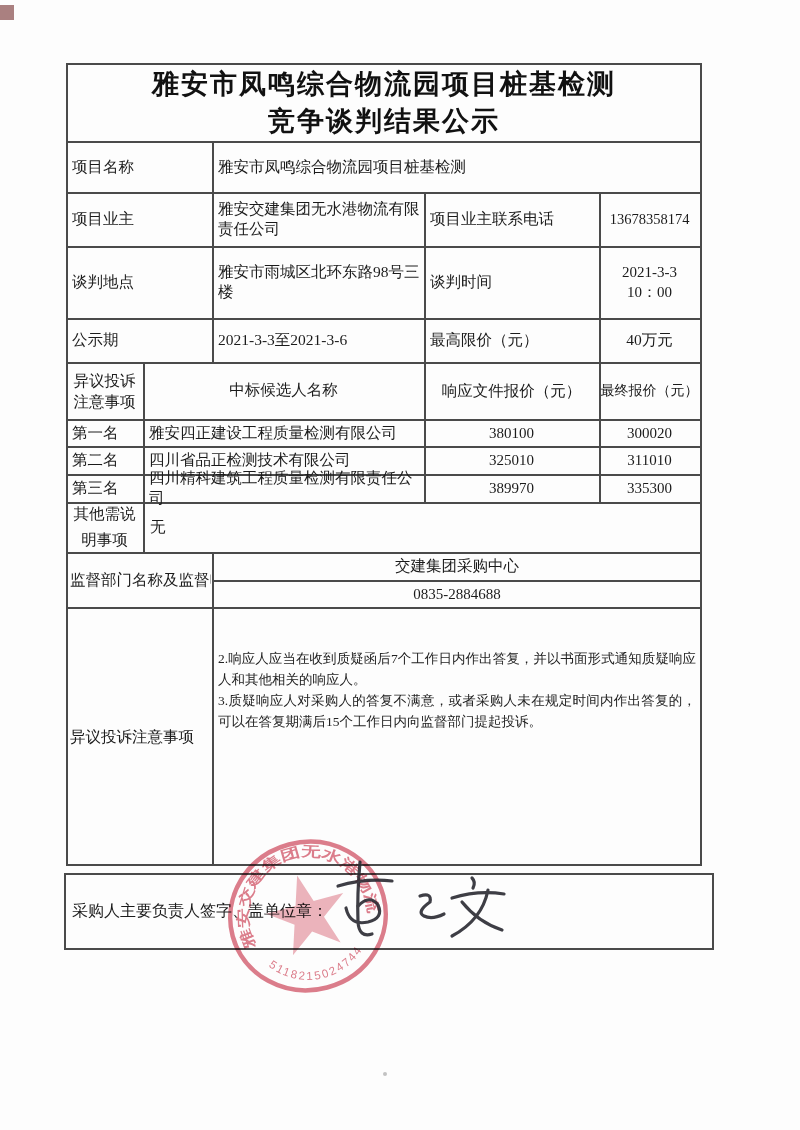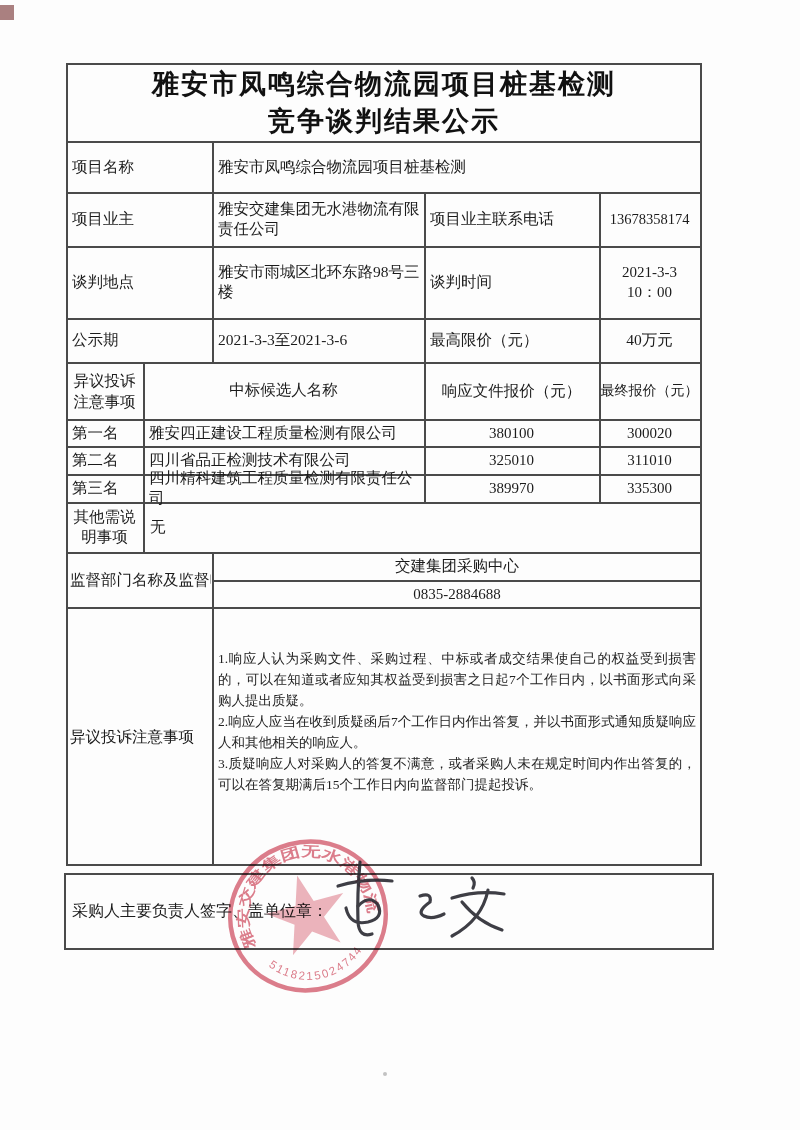--- a/index.html
+++ b/index.html
@@ -110,30 +110,29 @@
   <div class="cell center" style="left:424px;top:446px;width:175px;height:28px;font-size:15px;">325010</div>
   <div class="cell center" style="left:599px;top:446px;width:101px;height:28px;font-size:15px;">311010</div>
 </div>
 <div>
   <div class="cell" style="left:72px;top:474px;width:71px;height:28px;">第三名</div>
   <div class="cell" style="left:149px;top:474px;width:275px;height:28px;">四川精科建筑工程质量检测有限责任公司</div>
   <div class="cell center" style="left:424px;top:474px;width:175px;height:28px;font-size:15px;">389970</div>
   <div class="cell center" style="left:599px;top:474px;width:101px;height:28px;font-size:15px;">335300</div>
 </div>
 
-<div class="cell center" style="left:68px;top:502px;width:73px;height:50px;line-height:20px;">其他需说明事项</div>
+<div class="cell center" style="left:68px;top:502px;width:73px;height:50px;line-height:26px;">其他需说明事项</div>
 <div class="cell" style="left:150px;top:502px;width:540px;height:50px;">无</div>
 
 <div class="cell nowrapclip" style="left:70px;top:552px;width:141px;height:55px;">监督部门名称及监督电</div>
 <div class="cell center" style="left:214px;top:552px;width:486px;height:28px;">交建集团采购中心</div>
 <div class="cell center" style="left:214px;top:580px;width:486px;height:27px;font-size:15px;">0835-2884688</div>
 
 <div class="cell" style="left:70px;top:607px;width:140px;height:259px;">异议投诉注意事项</div>
 <div class="objection-text">
-  <div>1.响应人认为采购文件、采购过程、中标或者成交结果使自己的权益受到损害的，可以在知道或者应知其权益受到损害之日起7个工作日内，以书面形式向采购人提出质疑。</div>
   <div>2.响应人应当在收到质疑函后7个工作日内作出答复，并以书面形式通知质疑响应人和其他相关的响应人。</div>
   <div>3.质疑响应人对采购人的答复不满意，或者采购人未在规定时间内作出答复的，可以在答复期满后15个工作日内向监督部门提起投诉。</div>
 </div>
 
 <div class="sig-box"></div>
 <div class="sig-label">采购人主要负责人签字、盖单位章：</div>
 
 <svg style="left:222px;top:834px;" width="172" height="164" viewBox="0 0 172 160" aria-hidden="true">
   <g transform="rotate(-15 86 80)" opacity="0.78" style="mix-blend-mode:multiply;">
     <ellipse cx="86" cy="80" rx="78" ry="74" fill="none" stroke="#d4596b" stroke-width="4.5"></ellipse>

